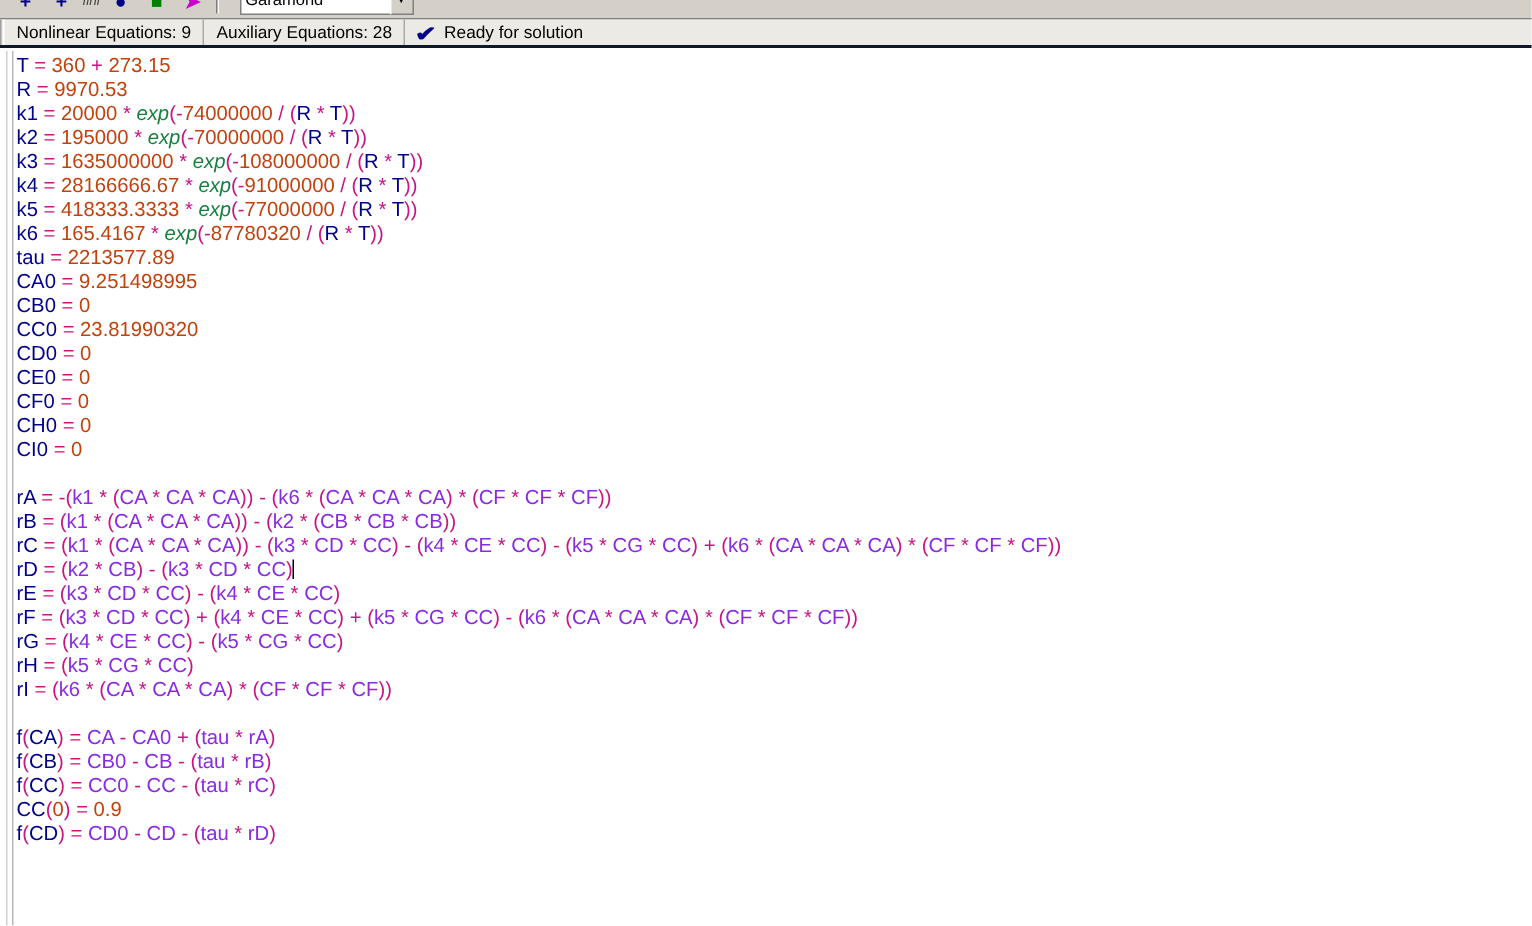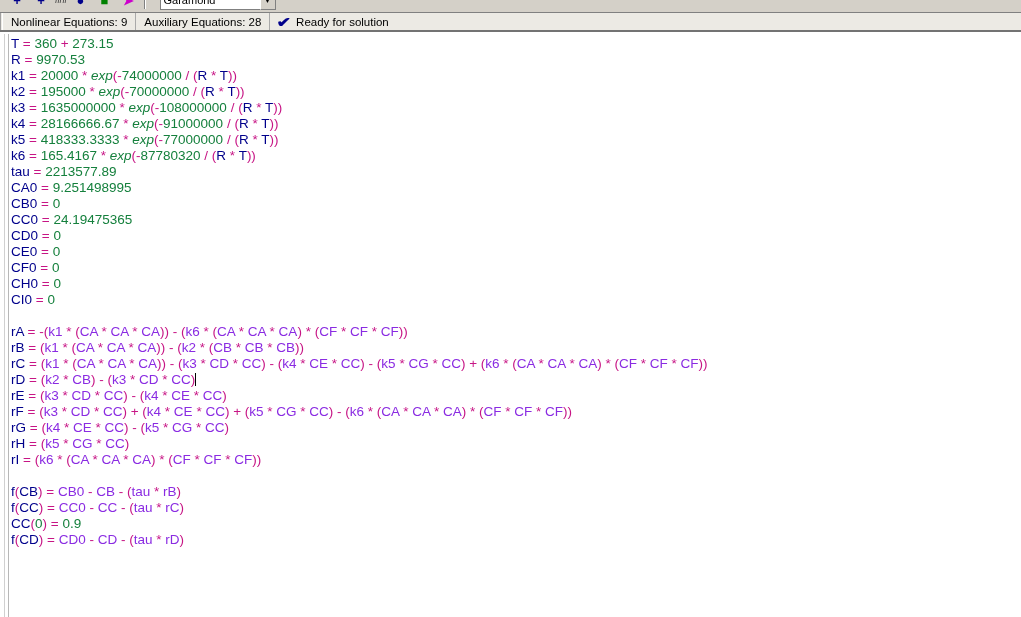--- a/index.html
+++ b/index.html
@@ -63,21 +63,21 @@
     border-left: 1px solid #ffffff;
     display: flex; align-items: center; justify-content: center;
     font-size: 7px;
   }
 
   
   #statusbar {
     position: absolute; left: 0; top: 13px;
     width: 1021px; height: 19px;
     background: #eceae4;
-    border-bottom: 2px solid #737373;
+    border-bottom: 2px solid #0f172a;
     display: flex; align-items: stretch;
     font-size: 11.5px; color: #000000;
   }
   #statusbar > .sb-edge {
     width: 3px;
     border-left: 1px solid #a0a0a0;
     border-right: 1px solid #ffffff;
   }
   .sb-cell {
     display: flex; align-items: center;
@@ -118,21 +118,21 @@
     font-family: "Liberation Sans", sans-serif;
     font-size: 13.5px;
     line-height: 16px;
     white-space: nowrap;
   }
   .ln { height: 16px; white-space: nowrap; }
   .ln.blank { height: 16px; }
 
   
   .v    { color: #00008B; }                 
-  .num  { color: #15803d; }                 
+  .num  { color: #c2410c; }                 
   .op   { color: #C71585; }                 
   .fn   { color: #15803d; font-style: italic; } 
   .par  { color: #C71585; }                 
   .vv   { color: #8A2BE2; }                 
   .cursor {
     display: inline-block;
     width: 1px; height: 13px;
     background: #000000;
     vertical-align: -2px;
     margin-left: 0px;
@@ -176,35 +176,36 @@
       <div class="ln"><span class="v">R</span><span class="op"> = </span><span class="num">9970.53</span></div>
       <div class="ln"><span class="v">k1</span><span class="op"> = </span><span class="num">20000</span><span class="op"> * </span><span class="fn">exp</span><span class="par">(</span><span class="op">-</span><span class="num">74000000</span><span class="op"> / </span><span class="par">(</span><span class="v">R</span><span class="op"> * </span><span class="v">T</span><span class="par">))</span></div>
       <div class="ln"><span class="v">k2</span><span class="op"> = </span><span class="num">195000</span><span class="op"> * </span><span class="fn">exp</span><span class="par">(</span><span class="op">-</span><span class="num">70000000</span><span class="op"> / </span><span class="par">(</span><span class="v">R</span><span class="op"> * </span><span class="v">T</span><span class="par">))</span></div>
       <div class="ln"><span class="v">k3</span><span class="op"> = </span><span class="num">1635000000</span><span class="op"> * </span><span class="fn">exp</span><span class="par">(</span><span class="op">-</span><span class="num">108000000</span><span class="op"> / </span><span class="par">(</span><span class="v">R</span><span class="op"> * </span><span class="v">T</span><span class="par">))</span></div>
       <div class="ln"><span class="v">k4</span><span class="op"> = </span><span class="num">28166666.67</span><span class="op"> * </span><span class="fn">exp</span><span class="par">(</span><span class="op">-</span><span class="num">91000000</span><span class="op"> / </span><span class="par">(</span><span class="v">R</span><span class="op"> * </span><span class="v">T</span><span class="par">))</span></div>
       <div class="ln"><span class="v">k5</span><span class="op"> = </span><span class="num">418333.3333</span><span class="op"> * </span><span class="fn">exp</span><span class="par">(</span><span class="op">-</span><span class="num">77000000</span><span class="op"> / </span><span class="par">(</span><span class="v">R</span><span class="op"> * </span><span class="v">T</span><span class="par">))</span></div>
       <div class="ln"><span class="v">k6</span><span class="op"> = </span><span class="num">165.4167</span><span class="op"> * </span><span class="fn">exp</span><span class="par">(</span><span class="op">-</span><span class="num">87780320</span><span class="op"> / </span><span class="par">(</span><span class="v">R</span><span class="op"> * </span><span class="v">T</span><span class="par">))</span></div>
       <div class="ln"><span class="v">tau</span><span class="op"> = </span><span class="num">2213577.89</span></div>
       <div class="ln"><span class="v">CA0</span><span class="op"> = </span><span class="num">9.251498995</span></div>
       <div class="ln"><span class="v">CB0</span><span class="op"> = </span><span class="num">0</span></div>
-      <div class="ln"><span class="v">CC0</span><span class="op"> = </span><span class="num">24.19475365</span></div>
+      <div class="ln"><span class="v">CC0</span><span class="op"> = </span><span class="num">23.81990320</span></div>
       <div class="ln"><span class="v">CD0</span><span class="op"> = </span><span class="num">0</span></div>
       <div class="ln"><span class="v">CE0</span><span class="op"> = </span><span class="num">0</span></div>
       <div class="ln"><span class="v">CF0</span><span class="op"> = </span><span class="num">0</span></div>
       <div class="ln"><span class="v">CH0</span><span class="op"> = </span><span class="num">0</span></div>
       <div class="ln"><span class="v">CI0</span><span class="op"> = </span><span class="num">0</span></div>
       <div class="ln blank">&nbsp;</div>
       <div class="ln"><span class="v">rA</span><span class="op"> = </span><span class="op">-</span><span class="par">(</span><span class="vv">k1</span><span class="op"> * </span><span class="par">(</span><span class="vv">CA</span><span class="op"> * </span><span class="vv">CA</span><span class="op"> * </span><span class="vv">CA</span><span class="par">))</span><span class="op"> - </span><span class="par">(</span><span class="vv">k6</span><span class="op"> * </span><span class="par">(</span><span class="vv">CA</span><span class="op"> * </span><span class="vv">CA</span><span class="op"> * </span><span class="vv">CA</span><span class="par">)</span><span class="op"> * </span><span class="par">(</span><span class="vv">CF</span><span class="op"> * </span><span class="vv">CF</span><span class="op"> * </span><span class="vv">CF</span><span class="par">))</span></div>
       <div class="ln"><span class="v">rB</span><span class="op"> = </span><span class="par">(</span><span class="vv">k1</span><span class="op"> * </span><span class="par">(</span><span class="vv">CA</span><span class="op"> * </span><span class="vv">CA</span><span class="op"> * </span><span class="vv">CA</span><span class="par">))</span><span class="op"> - </span><span class="par">(</span><span class="vv">k2</span><span class="op"> * </span><span class="par">(</span><span class="vv">CB</span><span class="op"> * </span><span class="vv">CB</span><span class="op"> * </span><span class="vv">CB</span><span class="par">))</span></div>
       <div class="ln"><span class="v">rC</span><span class="op"> = </span><span class="par">(</span><span class="vv">k1</span><span class="op"> * </span><span class="par">(</span><span class="vv">CA</span><span class="op"> * </span><span class="vv">CA</span><span class="op"> * </span><span class="vv">CA</span><span class="par">))</span><span class="op"> - </span><span class="par">(</span><span class="vv">k3</span><span class="op"> * </span><span class="vv">CD</span><span class="op"> * </span><span class="vv">CC</span><span class="par">)</span><span class="op"> - </span><span class="par">(</span><span class="vv">k4</span><span class="op"> * </span><span class="vv">CE</span><span class="op"> * </span><span class="vv">CC</span><span class="par">)</span><span class="op"> - </span><span class="par">(</span><span class="vv">k5</span><span class="op"> * </span><span class="vv">CG</span><span class="op"> * </span><span class="vv">CC</span><span class="par">)</span><span class="op"> + </span><span class="par">(</span><span class="vv">k6</span><span class="op"> * </span><span class="par">(</span><span class="vv">CA</span><span class="op"> * </span><span class="vv">CA</span><span class="op"> * </span><span class="vv">CA</span><span class="par">)</span><span class="op"> * </span><span class="par">(</span><span class="vv">CF</span><span class="op"> * </span><span class="vv">CF</span><span class="op"> * </span><span class="vv">CF</span><span class="par">))</span></div>
       <div class="ln"><span class="v">rD</span><span class="op"> = </span><span class="par">(</span><span class="vv">k2</span><span class="op"> * </span><span class="vv">CB</span><span class="par">)</span><span class="op"> - </span><span class="par">(</span><span class="vv">k3</span><span class="op"> * </span><span class="vv">CD</span><span class="op"> * </span><span class="vv">CC</span><span class="par">)</span><span class="cursor"></span></div>
       <div class="ln"><span class="v">rE</span><span class="op"> = </span><span class="par">(</span><span class="vv">k3</span><span class="op"> * </span><span class="vv">CD</span><span class="op"> * </span><span class="vv">CC</span><span class="par">)</span><span class="op"> - </span><span class="par">(</span><span class="vv">k4</span><span class="op"> * </span><span class="vv">CE</span><span class="op"> * </span><span class="vv">CC</span><span class="par">)</span></div>
       <div class="ln"><span class="v">rF</span><span class="op"> = </span><span class="par">(</span><span class="vv">k3</span><span class="op"> * </span><span class="vv">CD</span><span class="op"> * </span><span class="vv">CC</span><span class="par">)</span><span class="op"> + </span><span class="par">(</span><span class="vv">k4</span><span class="op"> * </span><span class="vv">CE</span><span class="op"> * </span><span class="vv">CC</span><span class="par">)</span><span class="op"> + </span><span class="par">(</span><span class="vv">k5</span><span class="op"> * </span><span class="vv">CG</span><span class="op"> * </span><span class="vv">CC</span><span class="par">)</span><span class="op"> - </span><span class="par">(</span><span class="vv">k6</span><span class="op"> * </span><span class="par">(</span><span class="vv">CA</span><span class="op"> * </span><span class="vv">CA</span><span class="op"> * </span><span class="vv">CA</span><span class="par">)</span><span class="op"> * </span><span class="par">(</span><span class="vv">CF</span><span class="op"> * </span><span class="vv">CF</span><span class="op"> * </span><span class="vv">CF</span><span class="par">))</span></div>
       <div class="ln"><span class="v">rG</span><span class="op"> = </span><span class="par">(</span><span class="vv">k4</span><span class="op"> * </span><span class="vv">CE</span><span class="op"> * </span><span class="vv">CC</span><span class="par">)</span><span class="op"> - </span><span class="par">(</span><span class="vv">k5</span><span class="op"> * </span><span class="vv">CG</span><span class="op"> * </span><span class="vv">CC</span><span class="par">)</span></div>
       <div class="ln"><span class="v">rH</span><span class="op"> = </span><span class="par">(</span><span class="vv">k5</span><span class="op"> * </span><span class="vv">CG</span><span class="op"> * </span><span class="vv">CC</span><span class="par">)</span></div>
       <div class="ln"><span class="v">rI</span><span class="op"> = </span><span class="par">(</span><span class="vv">k6</span><span class="op"> * </span><span class="par">(</span><span class="vv">CA</span><span class="op"> * </span><span class="vv">CA</span><span class="op"> * </span><span class="vv">CA</span><span class="par">)</span><span class="op"> * </span><span class="par">(</span><span class="vv">CF</span><span class="op"> * </span><span class="vv">CF</span><span class="op"> * </span><span class="vv">CF</span><span class="par">))</span></div>
       <div class="ln blank">&nbsp;</div>
+      <div class="ln"><span class="v">f</span><span class="par">(</span><span class="v">CA</span><span class="par">)</span><span class="op"> = </span><span class="vv">CA</span><span class="op"> - </span><span class="vv">CA0</span><span class="op"> + </span><span class="par">(</span><span class="vv">tau</span><span class="op"> * </span><span class="vv">rA</span><span class="par">)</span></div>
       <div class="ln"><span class="v">f</span><span class="par">(</span><span class="v">CB</span><span class="par">)</span><span class="op"> = </span><span class="vv">CB0</span><span class="op"> - </span><span class="vv">CB</span><span class="op"> - </span><span class="par">(</span><span class="vv">tau</span><span class="op"> * </span><span class="vv">rB</span><span class="par">)</span></div>
       <div class="ln"><span class="v">f</span><span class="par">(</span><span class="v">CC</span><span class="par">)</span><span class="op"> = </span><span class="vv">CC0</span><span class="op"> - </span><span class="vv">CC</span><span class="op"> - </span><span class="par">(</span><span class="vv">tau</span><span class="op"> * </span><span class="vv">rC</span><span class="par">)</span></div>
       <div class="ln"><span class="v">CC</span><span class="par">(</span><span class="num">0</span><span class="par">)</span><span class="op"> = </span><span class="num">0.9</span></div>
       <div class="ln"><span class="v">f</span><span class="par">(</span><span class="v">CD</span><span class="par">)</span><span class="op"> = </span><span class="vv">CD0</span><span class="op"> - </span><span class="vv">CD</span><span class="op"> - </span><span class="par">(</span><span class="vv">tau</span><span class="op"> * </span><span class="vv">rD</span><span class="par">)</span></div>
     </div>
 </div>
 
 </body></html>

